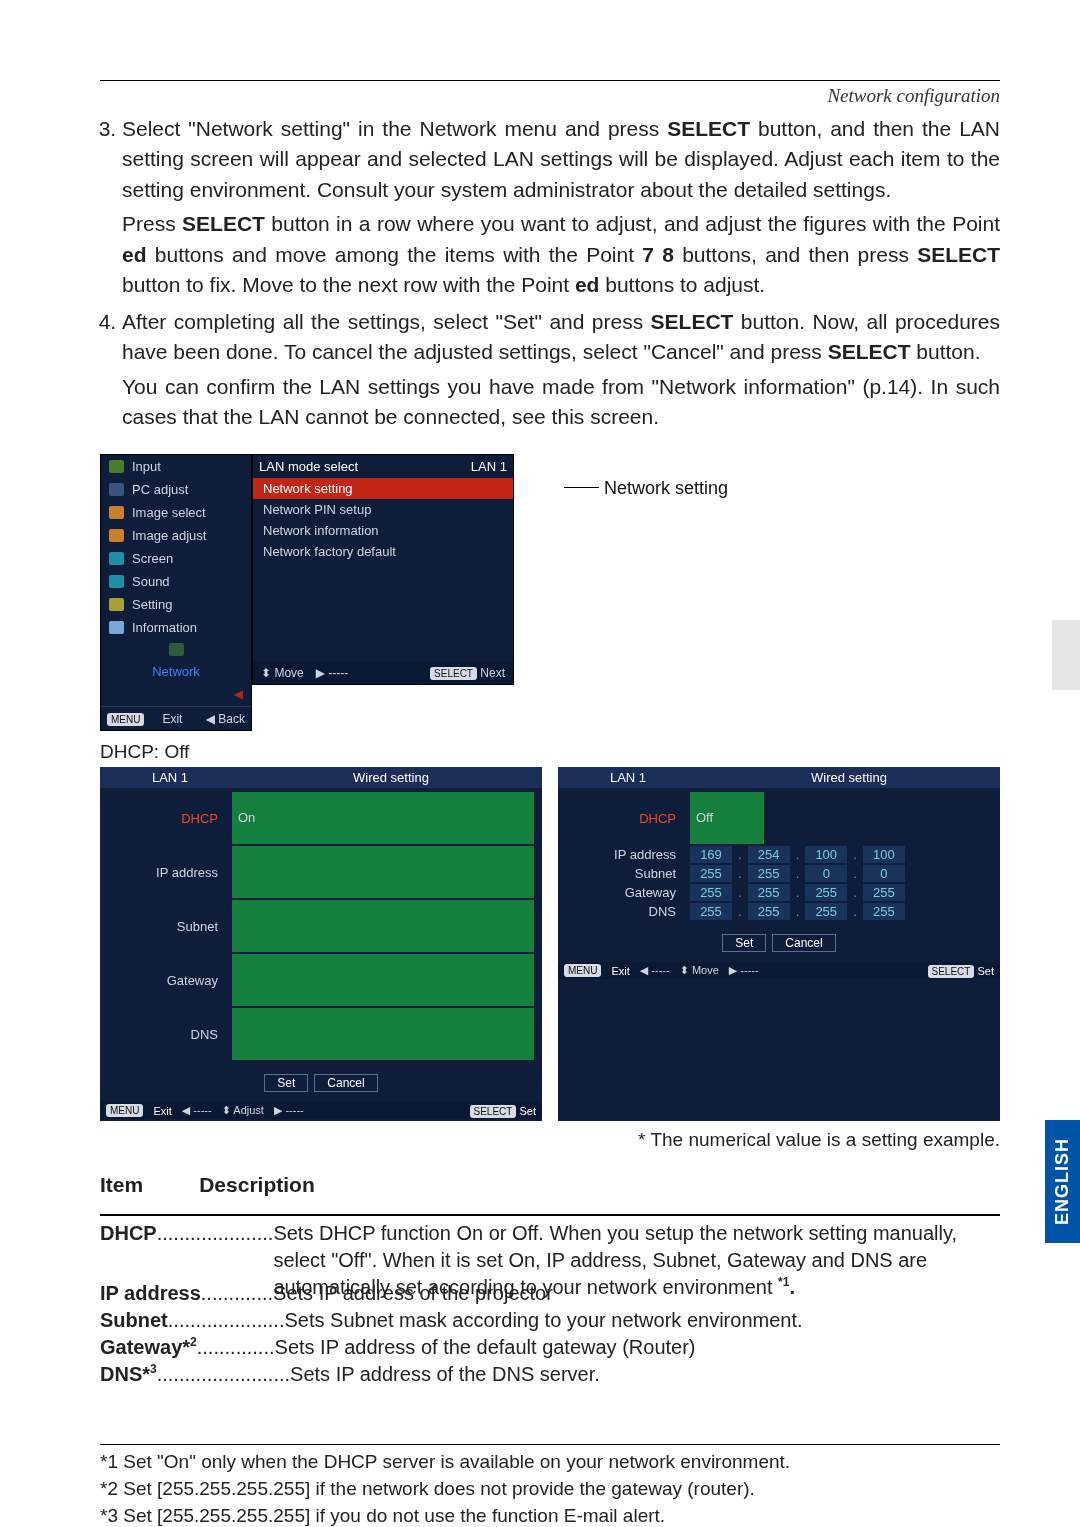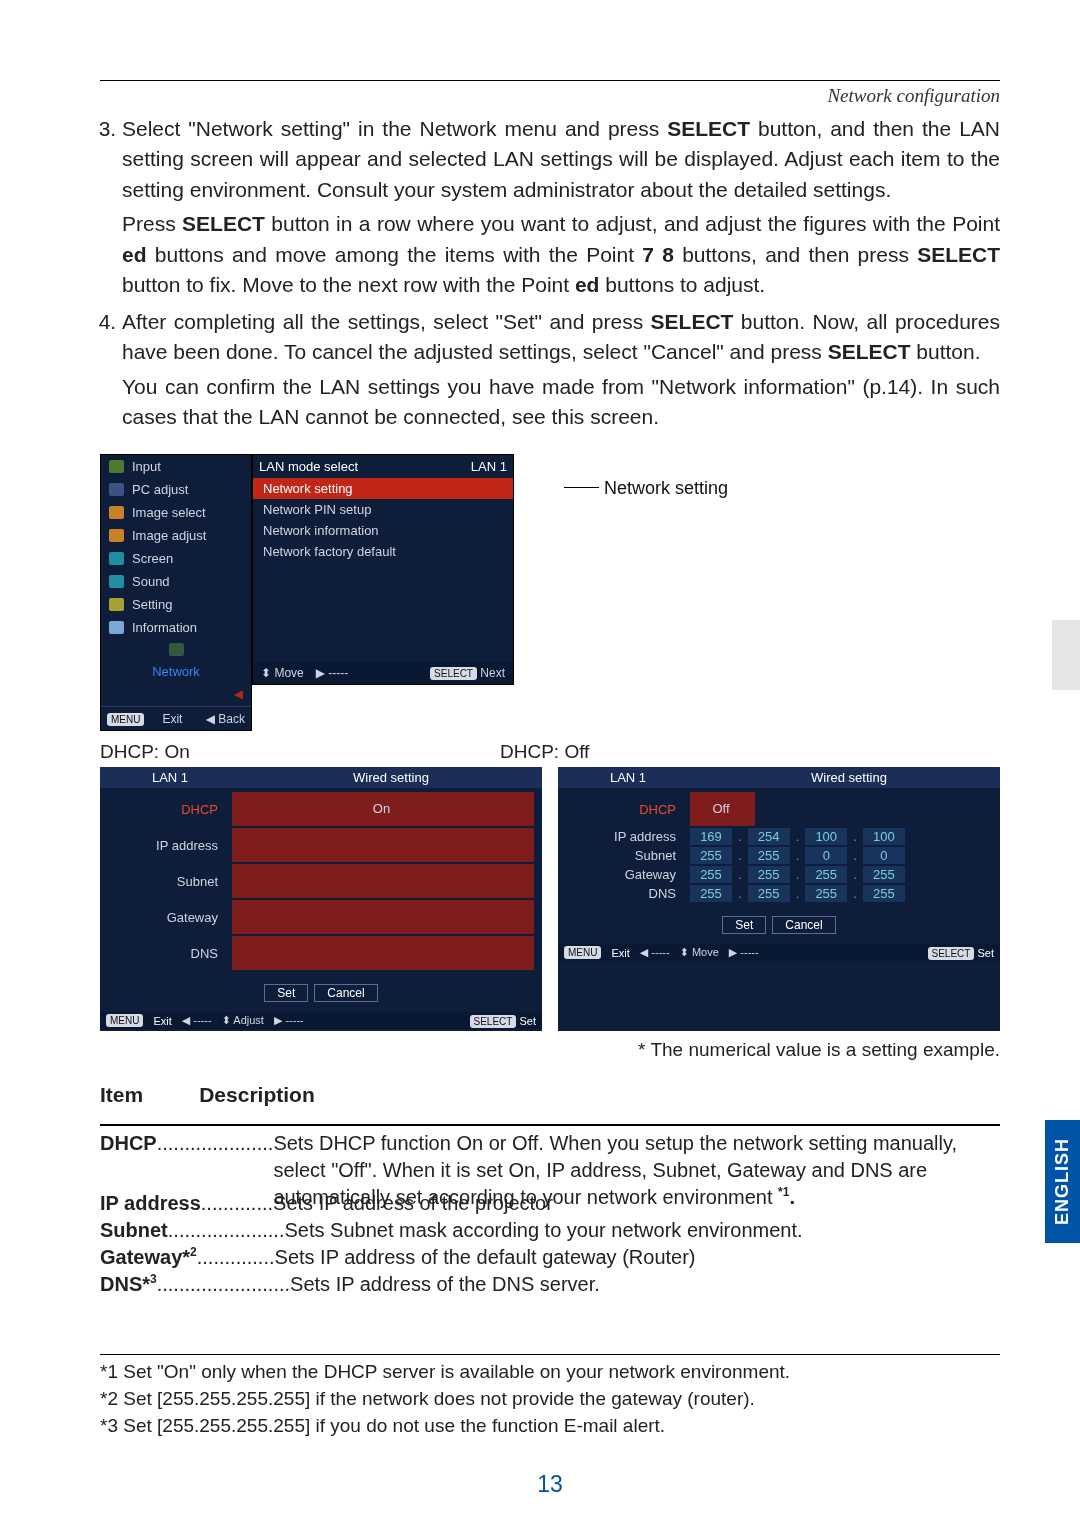--- a/index.html
+++ b/index.html
@@ -143,22 +143,22 @@
   }
   .dhcp-panel .row .lbl {
     width: 110px; text-align:right; padding-right: 8px;
   }
   .dhcp-panel .row .lbl.red { color:#f04628; }
   .dhcp-panel .fld {
     background:#18345c; color:#7ccad8;
     width: 42px; text-align:center; padding:1px 0;
   }
   .dhcp-panel .fld-wide {
-    background:#7f1d1d; flex:1; height:16px; padding:9px;
-    color:#cfd4e2; text-align:center; padding-left:6px;
+    background:#15803d; flex:1; height:16px; padding:18px;
+    color:#cfd4e2; text-align:left; padding-left:6px;
   }
   .dhcp-panel .dot { color:#7a8aa8; }
   .dhcp-panel .btns {
     display:flex; gap:6px; justify-content:center; margin:14px 0 4px 0;
   }
   .dhcp-panel .btn {
     border:1px solid #5b6d91; color:#fff; font-size:12px;
     padding:1px 12px;
   }
   .dhcp-panel .foot {
@@ -296,21 +296,20 @@
         <span>▶ <span>-----</span></span>
         <span style="margin-left:auto"><span class="pill">SELECT</span> <span>Next</span></span>
       </div>
     </div>
     <div class="annot">
       <span class="line"></span> <span>Network setting</span>
     </div>
   </div>
 
   <div class="dhcp-labels">
-    <div>DHCP: On</div>
     <div>DHCP: Off</div>
   </div>
 
   <div class="dhcp-screens">
 
     <div class="dhcp-panel">
       <div class="hdr">
         <div class="lan">LAN 1</div>
         <div class="ws">Wired setting</div>
       </div>

